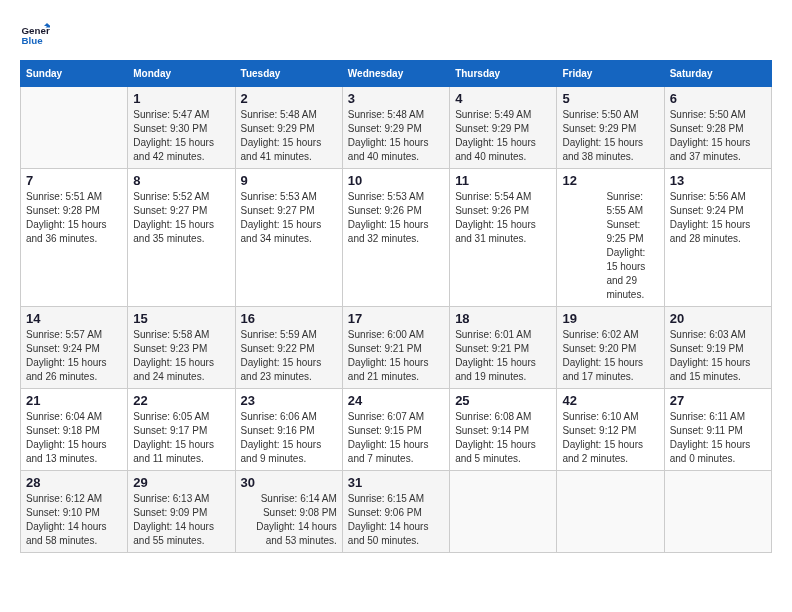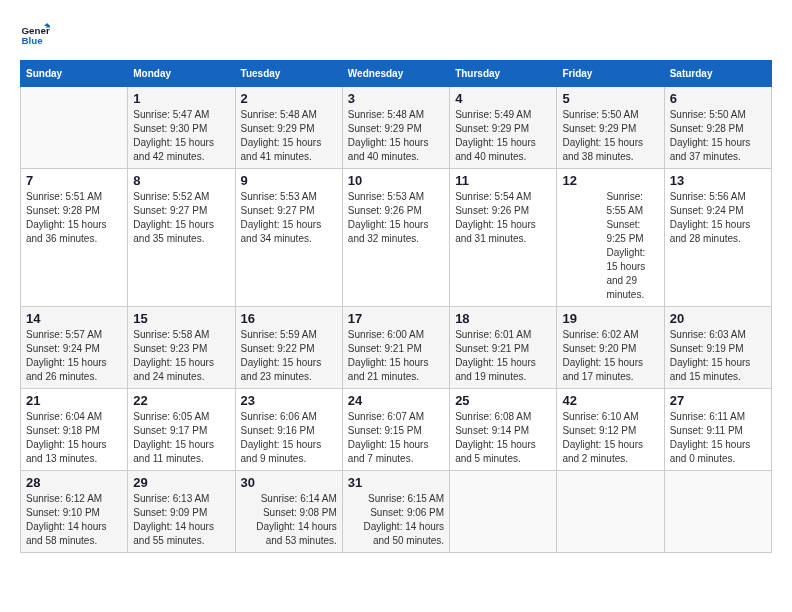--- a/index.html
+++ b/index.html
@@ -333,21 +333,21 @@
         </td>
         <td>
           <span class="day-number">30</span>
           <div class="day-info" style="white-space: pre-line; text-align: right;">Sunrise: 6:14 AM
 Sunset: 9:08 PM
 Daylight: 14 hours
 and 53 minutes.</div>
         </td>
         <td>
           <span class="day-number">31</span>
-          <div class="day-info" style="white-space: pre-line; text-align: right;">Sunrise: 6:15 AM
+          <div class="day-info" style="white-space: pre-line;">Sunrise: 6:15 AM
 Sunset: 9:06 PM
 Daylight: 14 hours
 and 50 minutes.</div>
         </td>
         <td class="empty-cell"></td>
         <td class="empty-cell"></td>
         <td class="empty-cell"></td>
       </tr>
     </tbody>
 </table>

